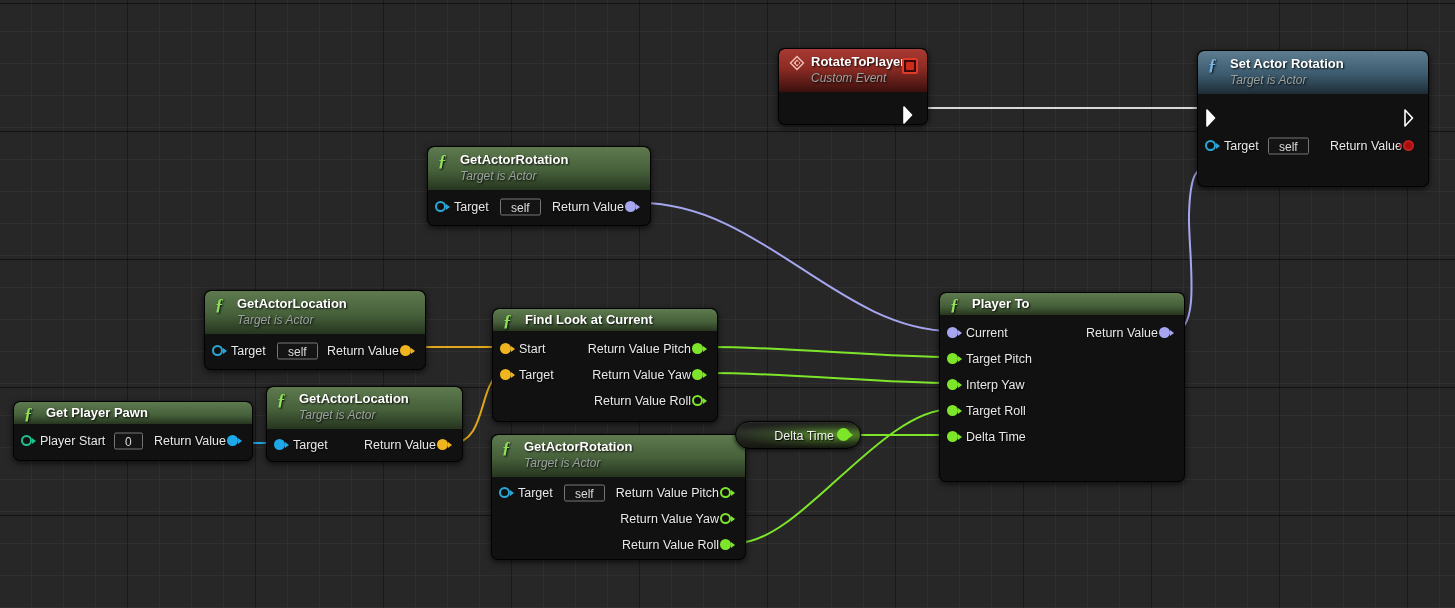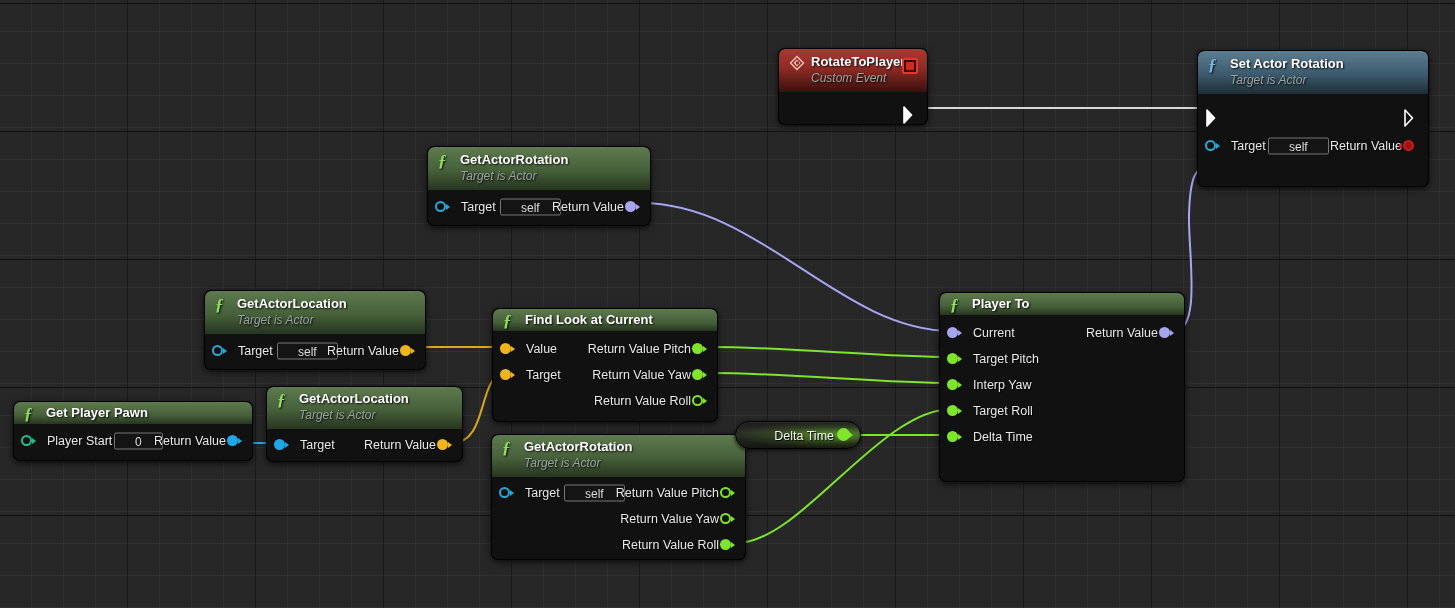--- a/index.html
+++ b/index.html
@@ -59,21 +59,21 @@
   }
   .fglyph.green{color:#8de05a;}
   .fglyph.blue{color:#77b6e8;}
 
   .rows{padding:6px 0 8px 0;position:relative;}
   .row{position:relative;height:26px;}
   .pinlabel{
     position:absolute;font-size:12.5px;color:#e8e8e8;line-height:26px;
     text-shadow:1px 1px 1px rgba(0,0,0,0.85);white-space:nowrap;
   }
-  .pinlabel.l{left:33px;}
+  .pinlabel.l{left:26px;}
   .pinlabel.r{right:26px;}
 
   
   .pin{position:absolute;top:50%;transform:translateY(-50%);width:18px;height:14px;}
   .pin.left{left:7px;}
   .pin.right{right:7px;}
   .dot{
     position:absolute;left:0;top:1px;width:11px;height:11px;border-radius:50%;
     box-sizing:border-box;border:2px solid #000;
   }
@@ -101,21 +101,21 @@
   .c-red .arr{border-left-color:#c22020;}
 
   
   .exec{position:absolute;top:50%;transform:translateY(-50%);width:16px;height:18px;}
   .exec.left{left:8px;}
   .exec.right{right:8px;}
   .exec svg{display:block;}
 
   .valbox{
     position:absolute;top:50%;transform:translateY(-50%);
-    min-width:16px;height:17px;line-height:16px;padding:0 20px;
+    min-width:16px;height:17px;line-height:16px;padding:0 10px;
     background:#141414;border:1px solid #767676;border-radius:2px;
     font-size:12px;color:#dcdcdc;text-align:center;box-sizing:border-box;
   }
 
   
   .varnode{
     position:absolute;border-radius:14px;box-sizing:border-box;
     background:linear-gradient(to bottom,#1c1c1c 0%,#2b2e28 40%,#14170f 100%);
     border:1px solid #000;
     box-shadow:0 1px 4px rgba(0,0,0,0.8), inset 0 1px 0 rgba(255,255,255,0.07);
@@ -286,21 +286,21 @@
       <div class="hdr fn-small withicon" style="padding-top:4px;padding-bottom:4px;">
         <span class="icon fglyph green" style="top:4px;">ƒ</span>
         <div class="ttl">Find Look at Current</div>
       </div>
       <div class="rows" style="padding-top:5px;">
         <div class="row">
           <span class="pin left c-vec">
               <span class="dot"></span>
               <span class="arr"></span>
             </span>
-          <span class="pinlabel l">Value</span>
+          <span class="pinlabel l">Start</span>
           <span class="pinlabel r">Return Value Pitch</span>
           <span class="pin right c-flt">
               <span class="dot"></span>
               <span class="arr"></span>
             </span>
         </div>
         <div class="row">
           <span class="pin left c-vec">
               <span class="dot"></span>
               <span class="arr"></span>

